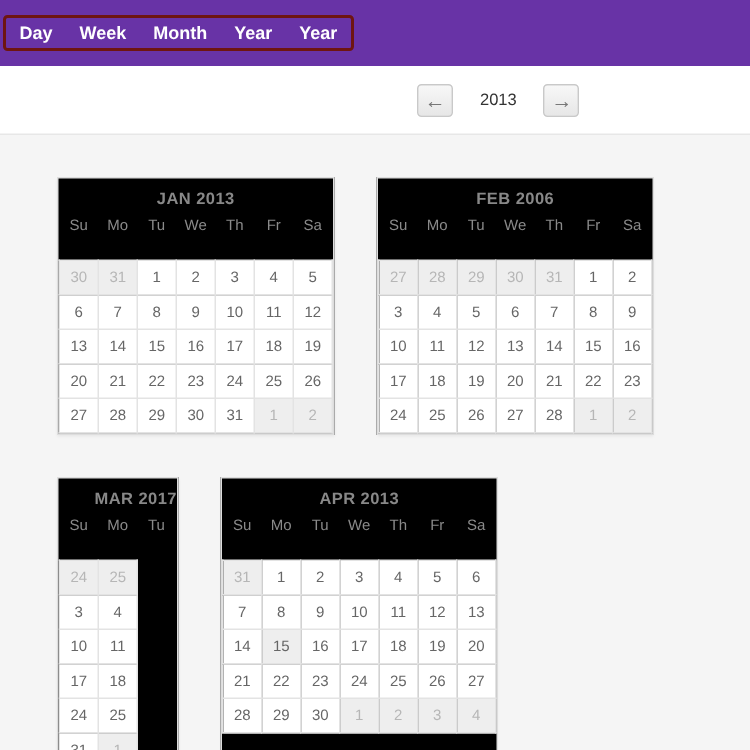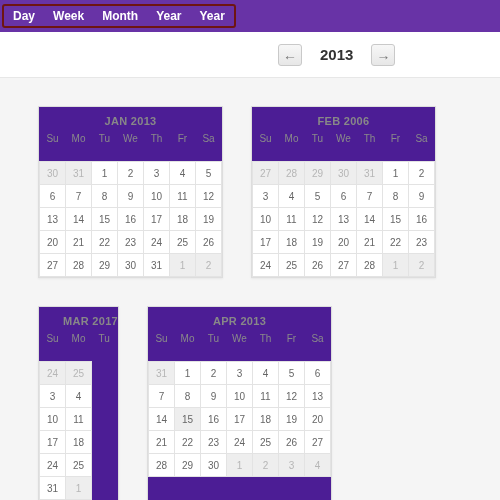--- a/index.html
+++ b/index.html
@@ -8,21 +8,21 @@
     font-size: 12px;
     background: #f5f5f5;
     width: 500px;
     height: 500px;
     overflow: hidden;
     color: #666;
   }
   
   .toolbar {
     background: #6833a6;
-    height: 32px;
+    height: 44px;
     display: flex;
     align-items: center;
     padding: 0 2px;
     gap: 16px;
   }
   .view-tabs {
     display: flex;
     border: 2px solid #6e1511;
     border-radius: 3px;
     height: 24px;
@@ -71,33 +71,33 @@
     width: 24px; height: 22px;
     background: linear-gradient(#f7f7f7,#e7e7e7);
     border: 1px solid #c9c9c9;
     border-radius: 3px;
     display: flex; align-items: center; justify-content: center;
     color: #777;
     font-size: 14px;
     cursor: pointer;
   }
   .year-label {
-    font-weight: bold;
-    font-size: 15px;
+    font-weight: normal;
+    font-size: 11px;
     color: #333;
   }
   
   .calendars {
     display: flex;
     flex-wrap: wrap;
     gap: 28px 28px;
     padding: 28px 0 0 38px;
   }
   .month {
-    background: #4c1d95;
+    background: #000000;
     border: 1px solid #ddd;
     box-shadow: 0 1px 2px rgba(0,0,0,.06);
   }
   .month-title {
     text-align: center;
     color: #888;
     font-weight: bold;
     font-size: 11px;
     padding: 8px 0 6px;
     letter-spacing: .3px;

